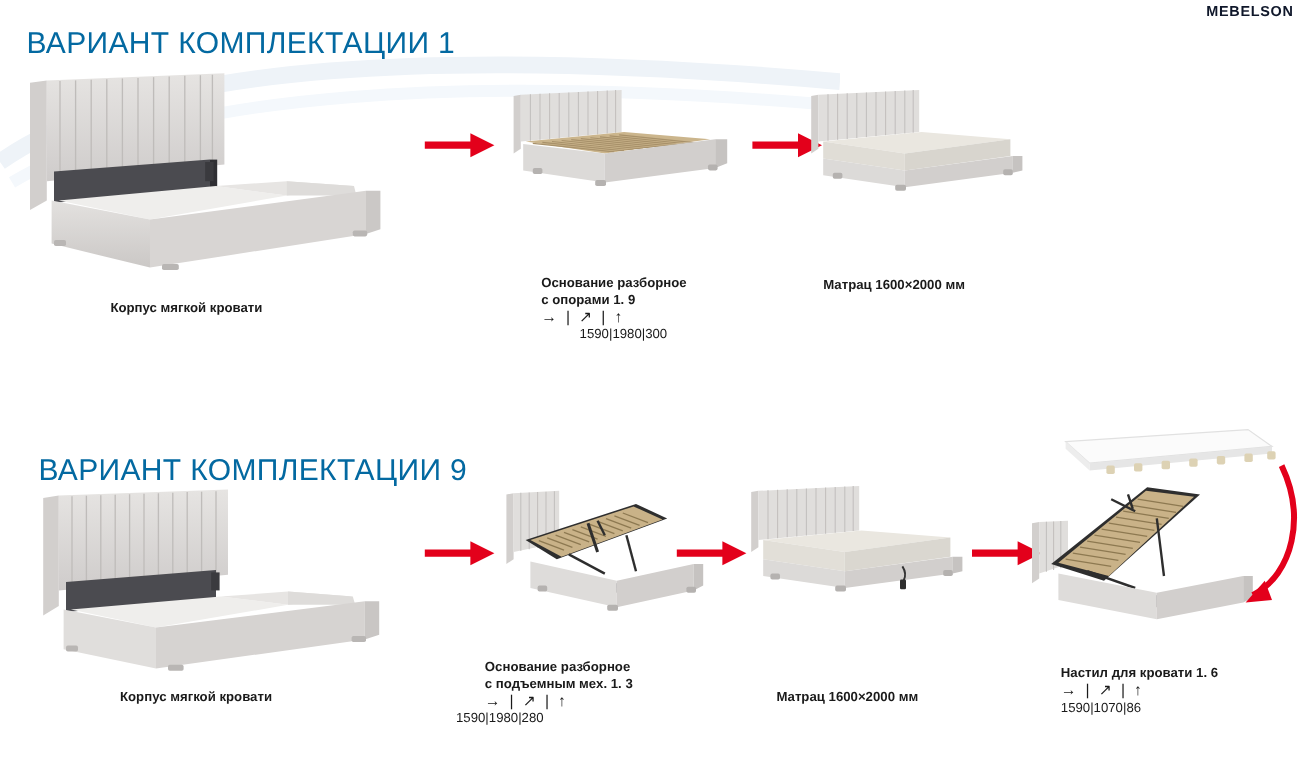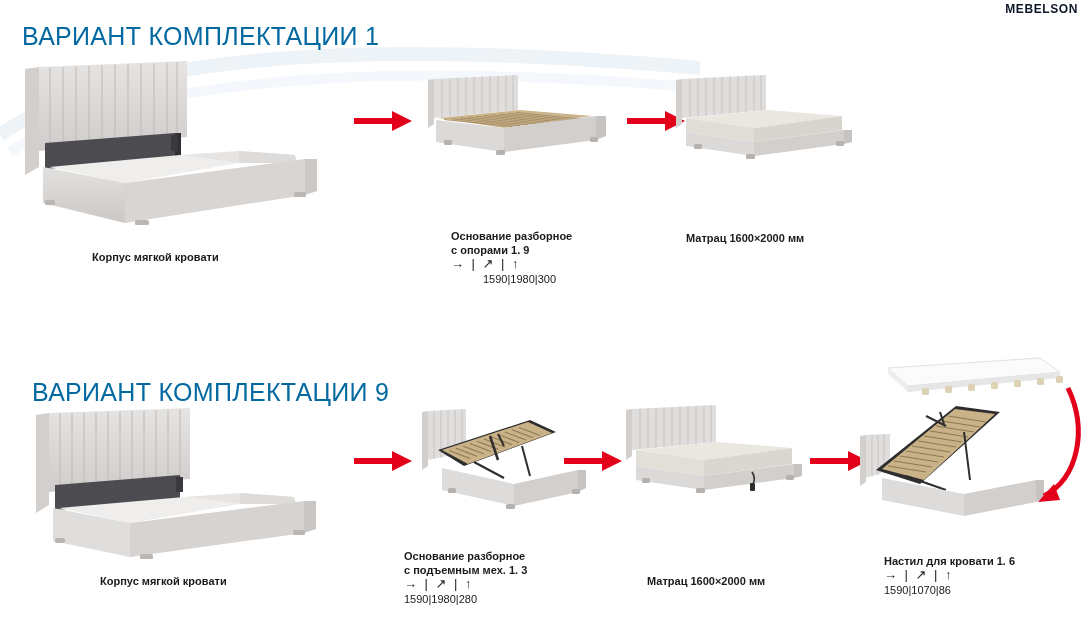--- a/index.html
+++ b/index.html
@@ -316,21 +316,21 @@
     <polygon points="96,94 160,80 160,102 96,116" fill="#d2cfcd"></polygon>
     <polygon points="160,80 168,80 168,98 160,102" fill="#c6c3c1"></polygon>
     <rect x="30" y="98" width="8" height="5" rx="1.5" fill="#b5b2b0"></rect>
     <rect x="88" y="114" width="9" height="5" rx="1.5" fill="#b5b2b0"></rect>
     <rect x="154" y="99" width="8" height="5" rx="1.5" fill="#b5b2b0"></rect>
   </svg>
 </div>
 <div class="caption" style="left:404px; top:549px;">Основание разборное</div>
 <div class="caption" style="left:404px; top:563px;">с подъемным мех. 1. 3</div>
 <div class="caption dims-arrows" style="left:404px; top:576px;">→ | ↗ | ↑</div>
-<div class="caption dims-nums" style="left:404px; top:592px;">1590|1980|280</div>
+<div class="caption dims-nums" style="left:380px; top:592px;">1590|1980|280</div>
 
 <svg class="arrow" style="left:562px; top:448px; width:62px;" viewBox="0 0 62 26">
   <line x1="2" y1="13" x2="42" y2="13" stroke="#e3001b" stroke-width="6"></line>
   <polygon points="40,3 60,13 40,23" fill="#e3001b"></polygon>
 </svg>
 
 <div class="art" style="left:618px; top:398px; width:200px; height:115px;">
   <svg width="200" height="115" viewBox="0 0 200 115">
     <polygon points="8,12 14,11 14,58 8,62" fill="#d2cfcd"></polygon>
     <polygon points="14,11 98,7 98,44 14,52" fill="#e0dedc"></polygon>

